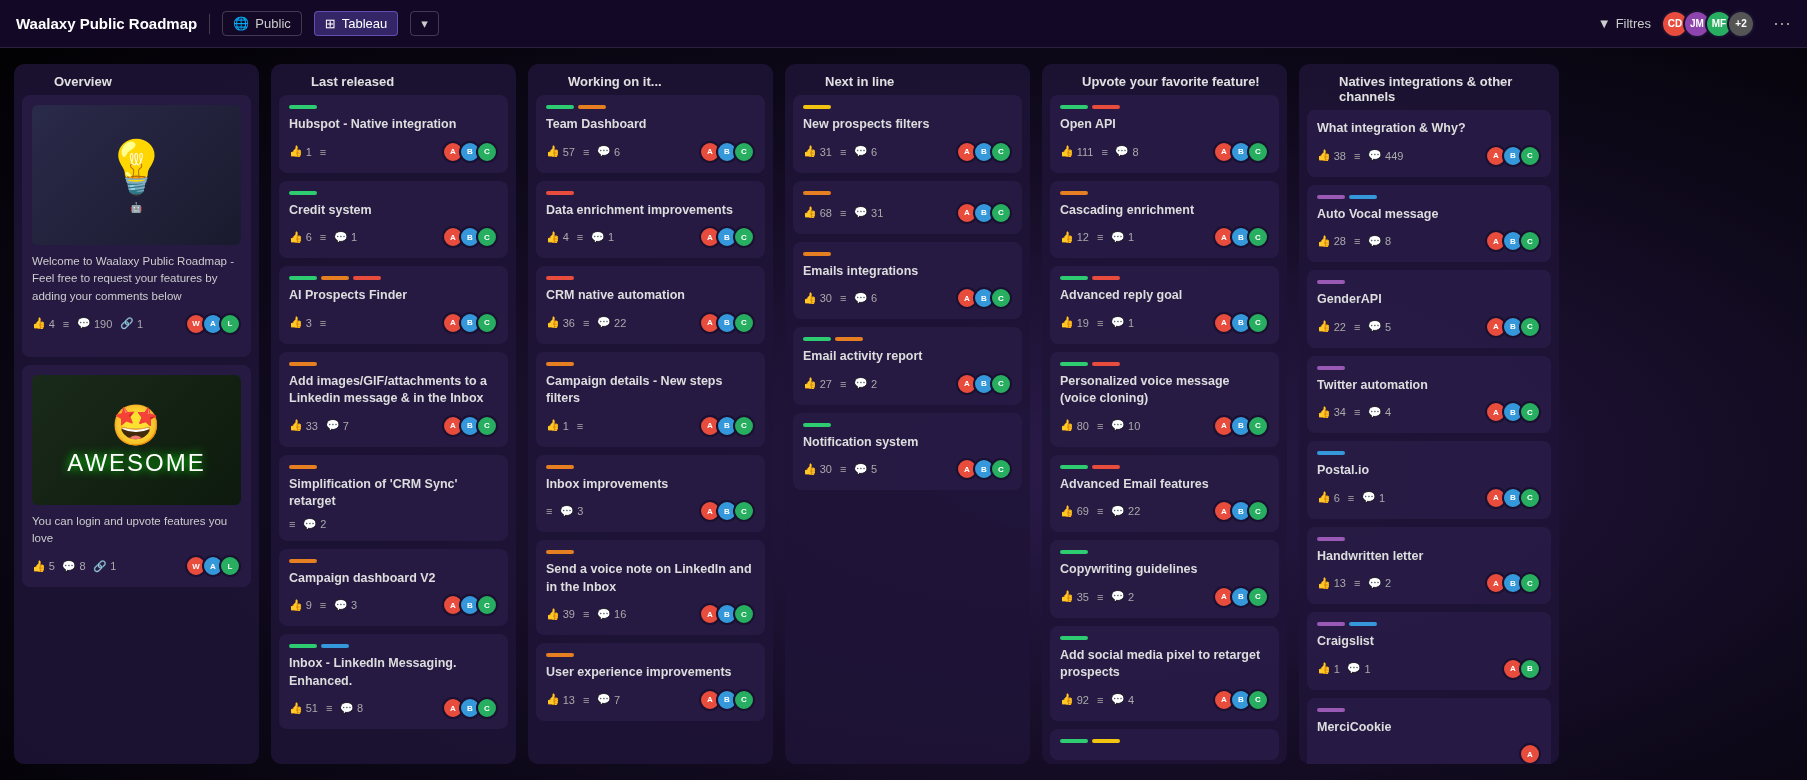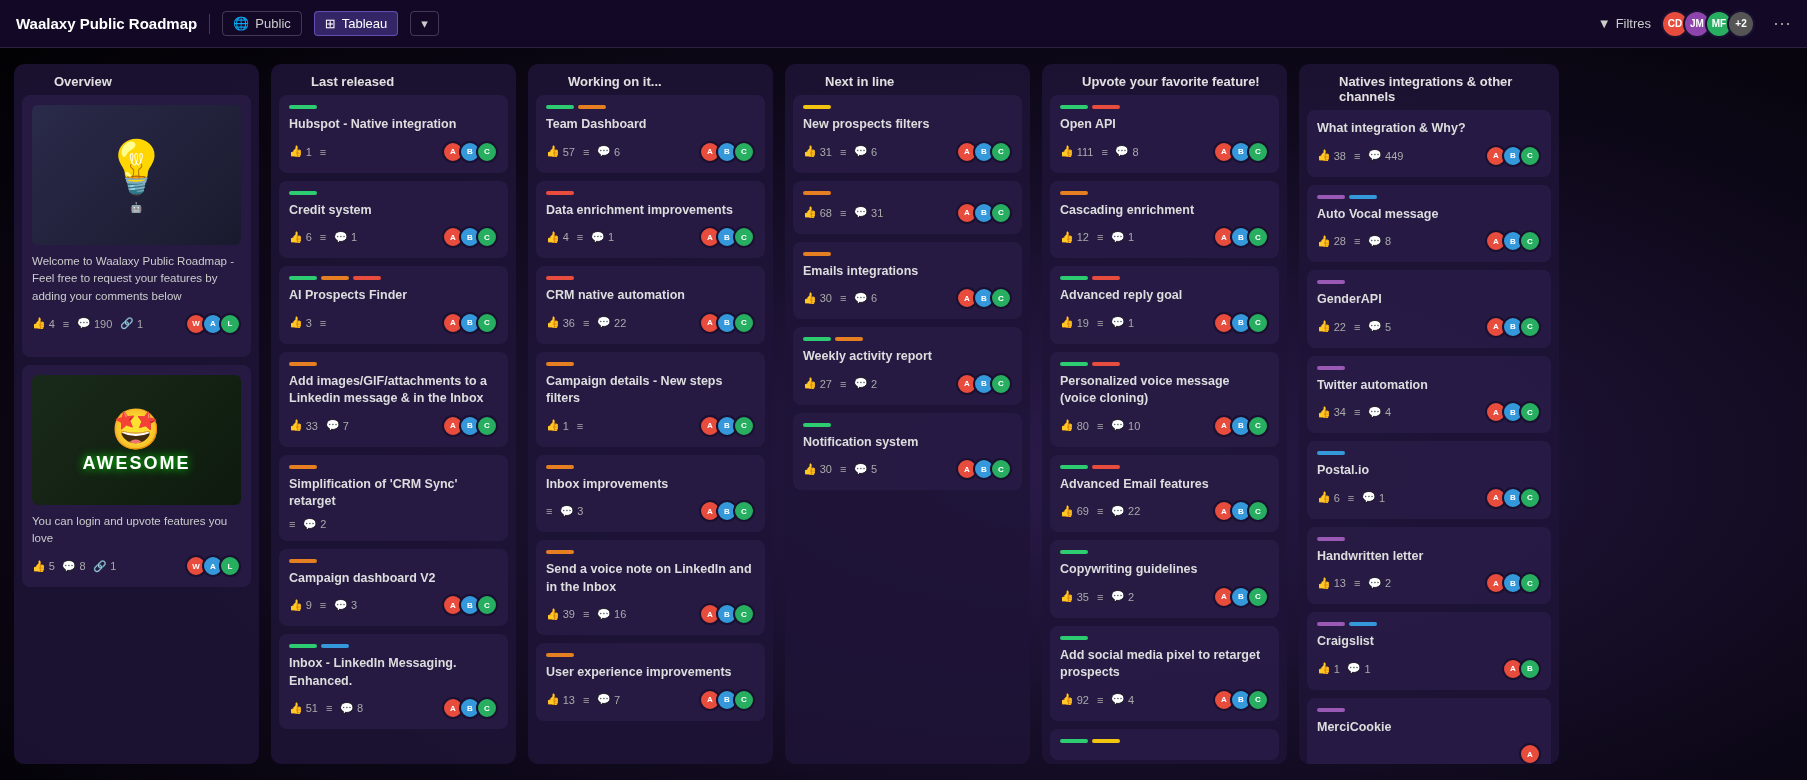--- a/index.html
+++ b/index.html
@@ -309,21 +309,21 @@
               <div class="avatar" style="background:#3498db">A</div>
               <div class="avatar" style="background:#27ae60">L</div>
             </div>
           </div>
         </div>
 
         <div class="card">
           <div class="awesome-img">
             <div style="text-align:center">
               <div style="font-size:40px">🤩</div>
-              <div style="font-size:18px;font-weight:700;color:#fff;letter-spacing:2px;text-shadow:0 0 10px #0f0">AWESOME</div>
+              <div style="font-size:24px;font-weight:400;color:#fff;letter-spacing:2px;text-shadow:0 0 10px #0f0">AWESOME</div>
             </div>
           </div>
           <div class="awesome-text">You can login and upvote features you love</div>
           <div class="awesome-meta">
             <div class="card-meta-item">
               <span>👍</span>
               <span>5</span>
             </div>
             <div class="card-meta-item">
               <span>💬</span>
@@ -757,21 +757,21 @@
               <div class="avatar" style="background:#27ae60">C</div>
             </div>
           </div>
         </div>
 
         <div class="card">
           <div class="card-tags">
               <span class="tag tag-green"></span>
               <span class="tag tag-orange"></span>
             </div>
-          <div class="card-title">Weekly activity report</div>
+          <div class="card-title">Email activity report</div>
           <div class="card-meta">
             <div class="card-meta-item">
                 <span>👍</span>
                 <span>27</span>
               </div>
             <div class="card-meta-item">
                 <span>≡</span>
               </div>
             <div class="card-meta-item">
                 <span>💬</span>

